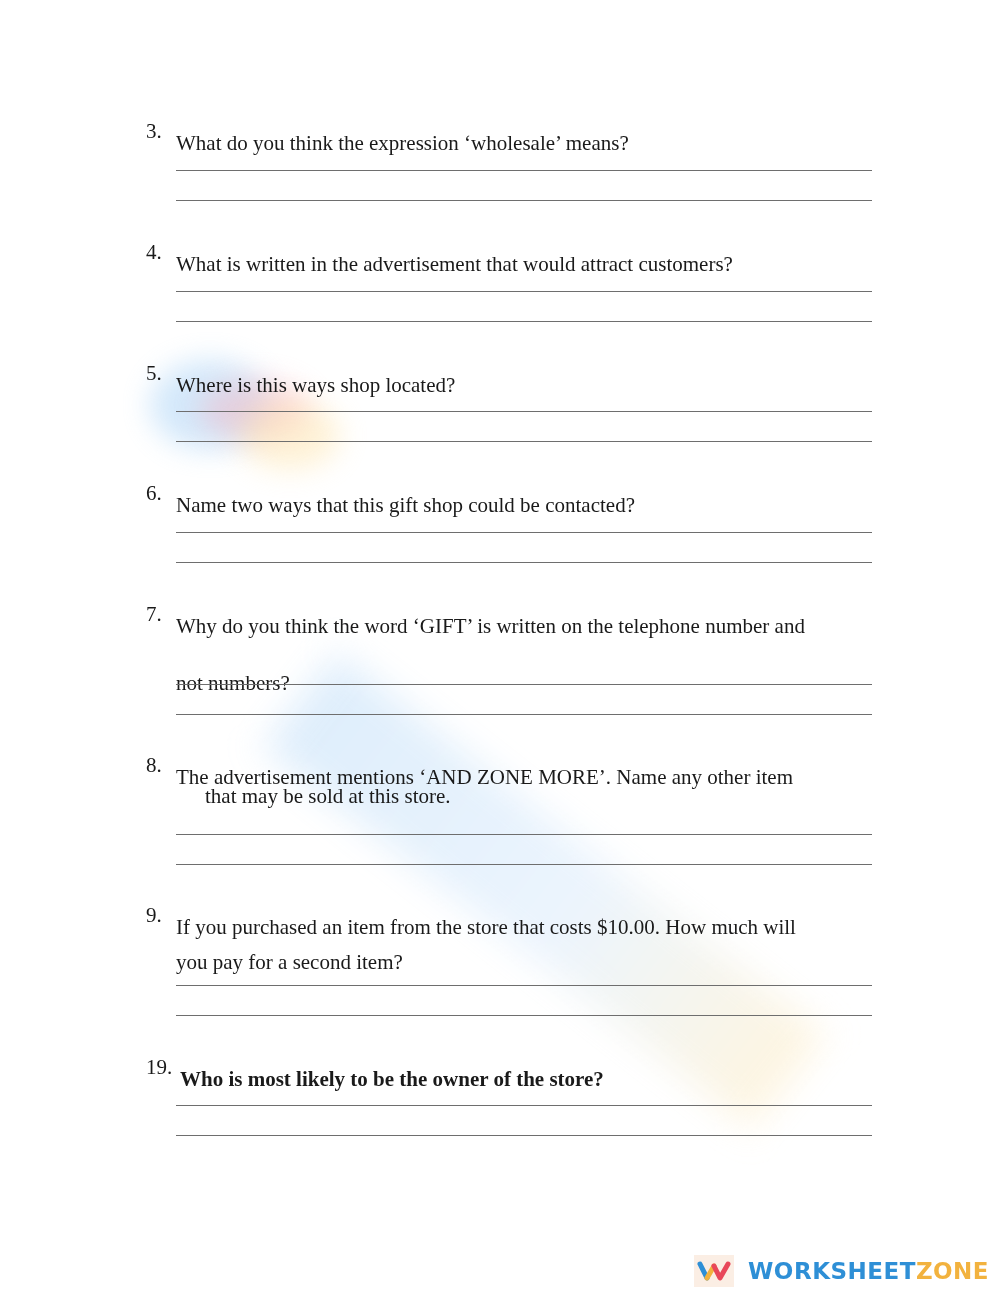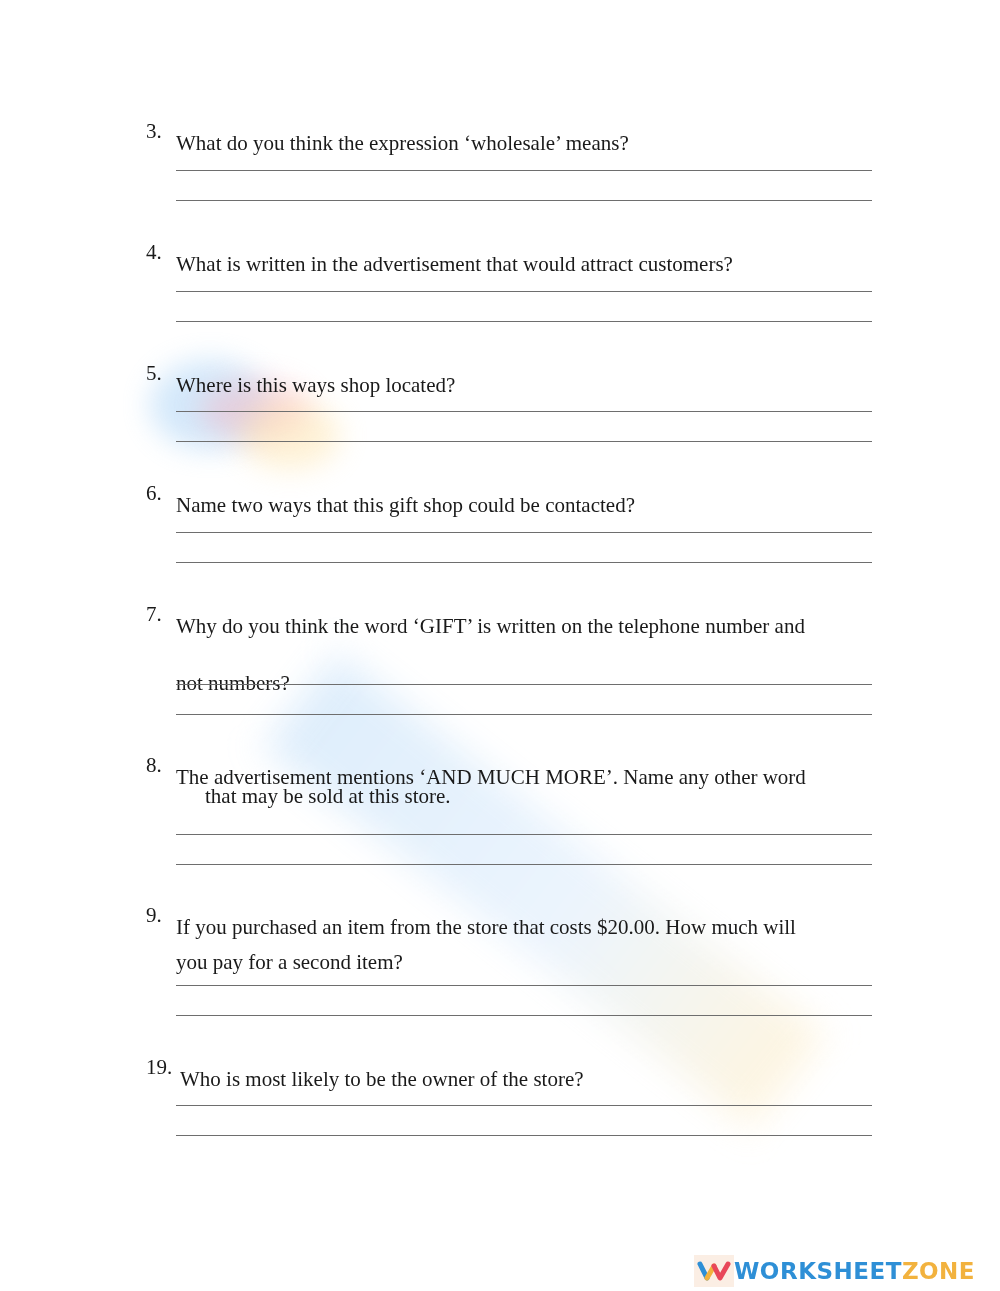--- a/index.html
+++ b/index.html
@@ -15,21 +15,21 @@
     position: absolute; left: 300px; top: 640px; width: 620px; height: 120px;
     background: linear-gradient(90deg, rgba(160,205,245,0.35), rgba(200,225,250,0.35) 55%, rgba(253,227,167,0.35));
     transform: rotate(38deg); transform-origin: left center; filter: blur(18px); pointer-events: none;
   }
   .q { position: absolute; font-size: 21px; line-height: 31px; }
   .q .num { position: absolute; left: 0; top: 0; }
   .q .text { position: absolute; left: 30px; top: 12px; width: 700px; }
   .rule { position: absolute; left: 176px; width: 696px; height: 0; border-top: 1.5px solid #6e6e6e; }
   .footer-logo { position: absolute; left: 694px; top: 1255px; height: 32px; display: flex; align-items: center; }
   .logo-mark { width: 40px; height: 32px; background: #fbeee4; display: flex; align-items: center; justify-content: center; }
-  .logo-word { font-family: "DejaVu Sans", sans-serif; font-weight: bold; font-size: 23px; letter-spacing: 0.5px; margin-left: 0; text-align: right; }
+  .logo-word { font-family: "DejaVu Sans", sans-serif; font-weight: bold; font-size: 23px; letter-spacing: 0.5px; margin-left: 14px; text-align: right; }
   .logo-word .a { color: #2e8fd6; }
   .logo-word .b { color: #f2b23e; }
 </style>
 </head>
 <body>
 
 <div class="watermark wm-blue"></div>
 <div class="watermark wm-pink"></div>
 <div class="watermark wm-yellow"></div>
 <div class="wm-diag"></div>
@@ -65,37 +65,37 @@
 <div class="q" style="left:146px; top:599px;">
   <span class="num">7.</span>
   <span class="text">Why do you think the word ‘GIFT’ is written on the telephone number and</span>
   <span class="text" style="top:31px;margin-top:38px;">not numbers?</span>
 </div>
 <div class="rule" style="top:684px;"></div>
 <div class="rule" style="top:714px;"></div>
 
 <div class="q" style="left:146px; top:750px;">
   <span class="num">8.</span>
-  <span class="text">The advertisement mentions ‘AND MUCH MORE’. Name any other word</span>
+  <span class="text">The advertisement mentions ‘AND ZONE MORE’. Name any other item</span>
   <span class="text" style="top:31px;margin-left:29px;">that may be sold at this store.</span>
 </div>
 <div class="rule" style="top:834px;"></div>
 <div class="rule" style="top:864px;"></div>
 
 <div class="q" style="left:146px; top:900px;">
   <span class="num">9.</span>
-  <span class="text">If you purchased an item from the store that costs $20.00. How much will</span>
+  <span class="text">If you purchased an item from the store that costs $10.00. How much will</span>
   <span class="text" style="top:47px;">you pay for a second item?</span>
 </div>
 <div class="rule" style="top:985px;"></div>
 <div class="rule" style="top:1015px;"></div>
 
 <div class="q" style="left:146px; top:1052px;">
   <span class="num">19.</span>
-  <span class="text" style="left:34px;">Who is most likely to be the owner of the store?</span>
+  <span class="text" style="left:34px;font-weight:bold;">Who is most likely to be the owner of the store?</span>
 </div>
 <div class="rule" style="top:1105px;"></div>
 <div class="rule" style="top:1135px;"></div>
 
 <div class="footer-logo">
   <span class="logo-mark">
     <svg width="34" height="22" viewBox="0 0 34 22">
       <path d="M3 4 L10 18" stroke="#2e8fd6" stroke-width="5" stroke-linecap="round" fill="none"></path>
       <path d="M10 18 L17 6" stroke="#f2b23e" stroke-width="5" stroke-linecap="round" fill="none"></path>
       <path d="M17 6 L23 18 L31 4" stroke="#e8475a" stroke-width="5" stroke-linecap="round" stroke-linejoin="round" fill="none"></path>

